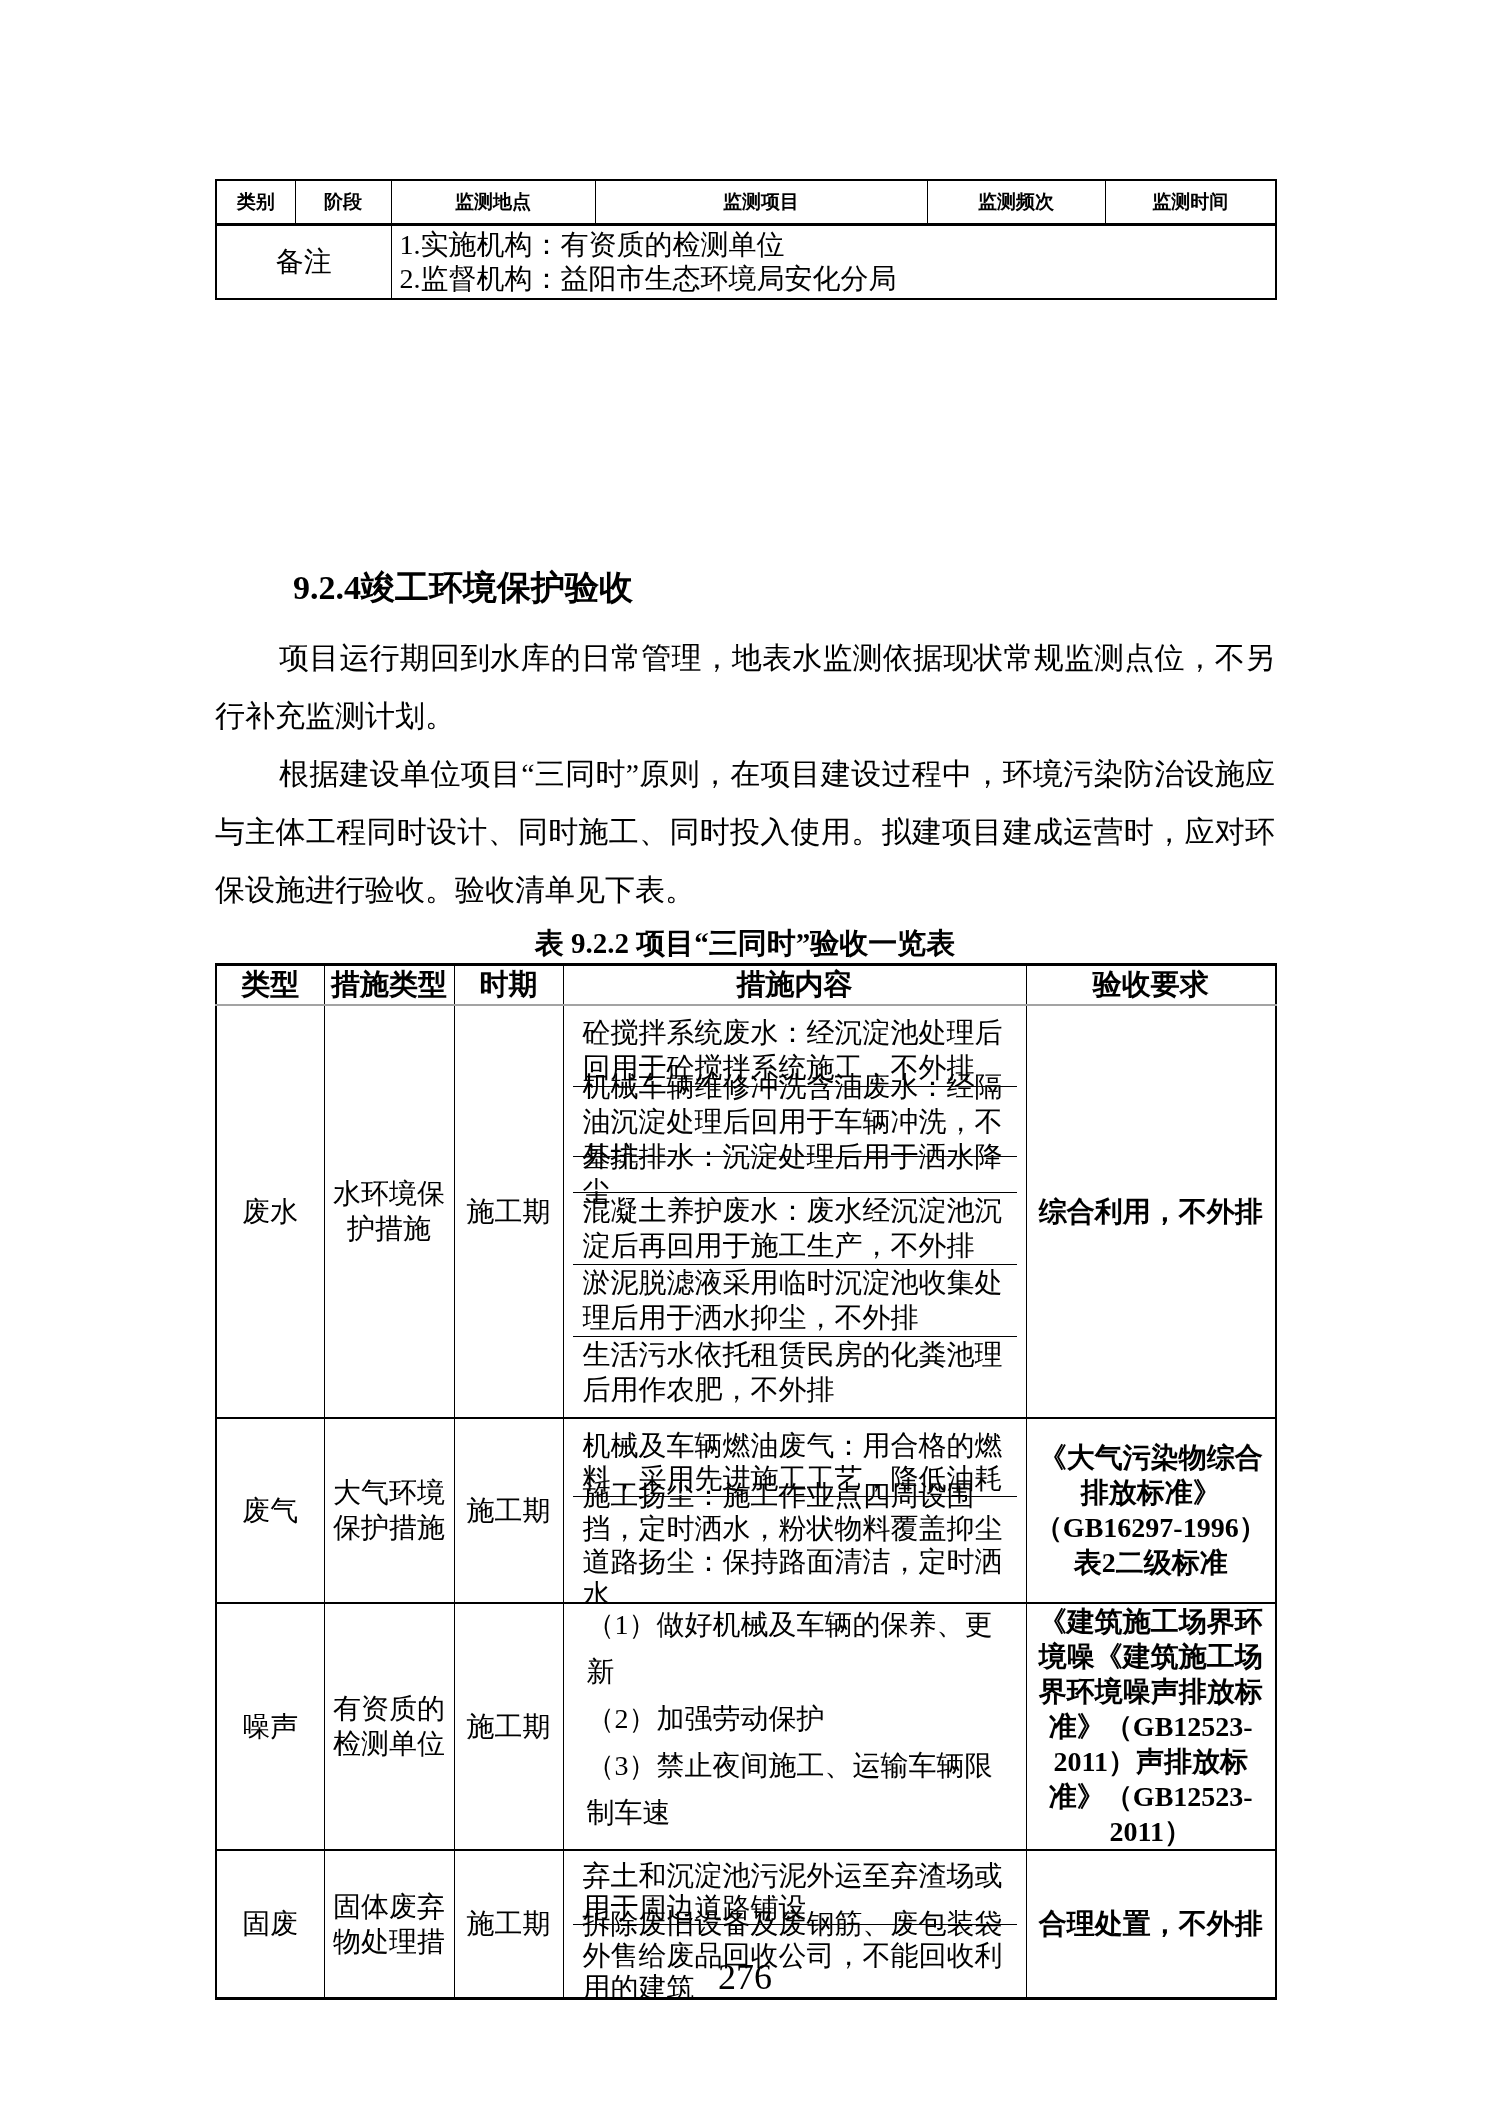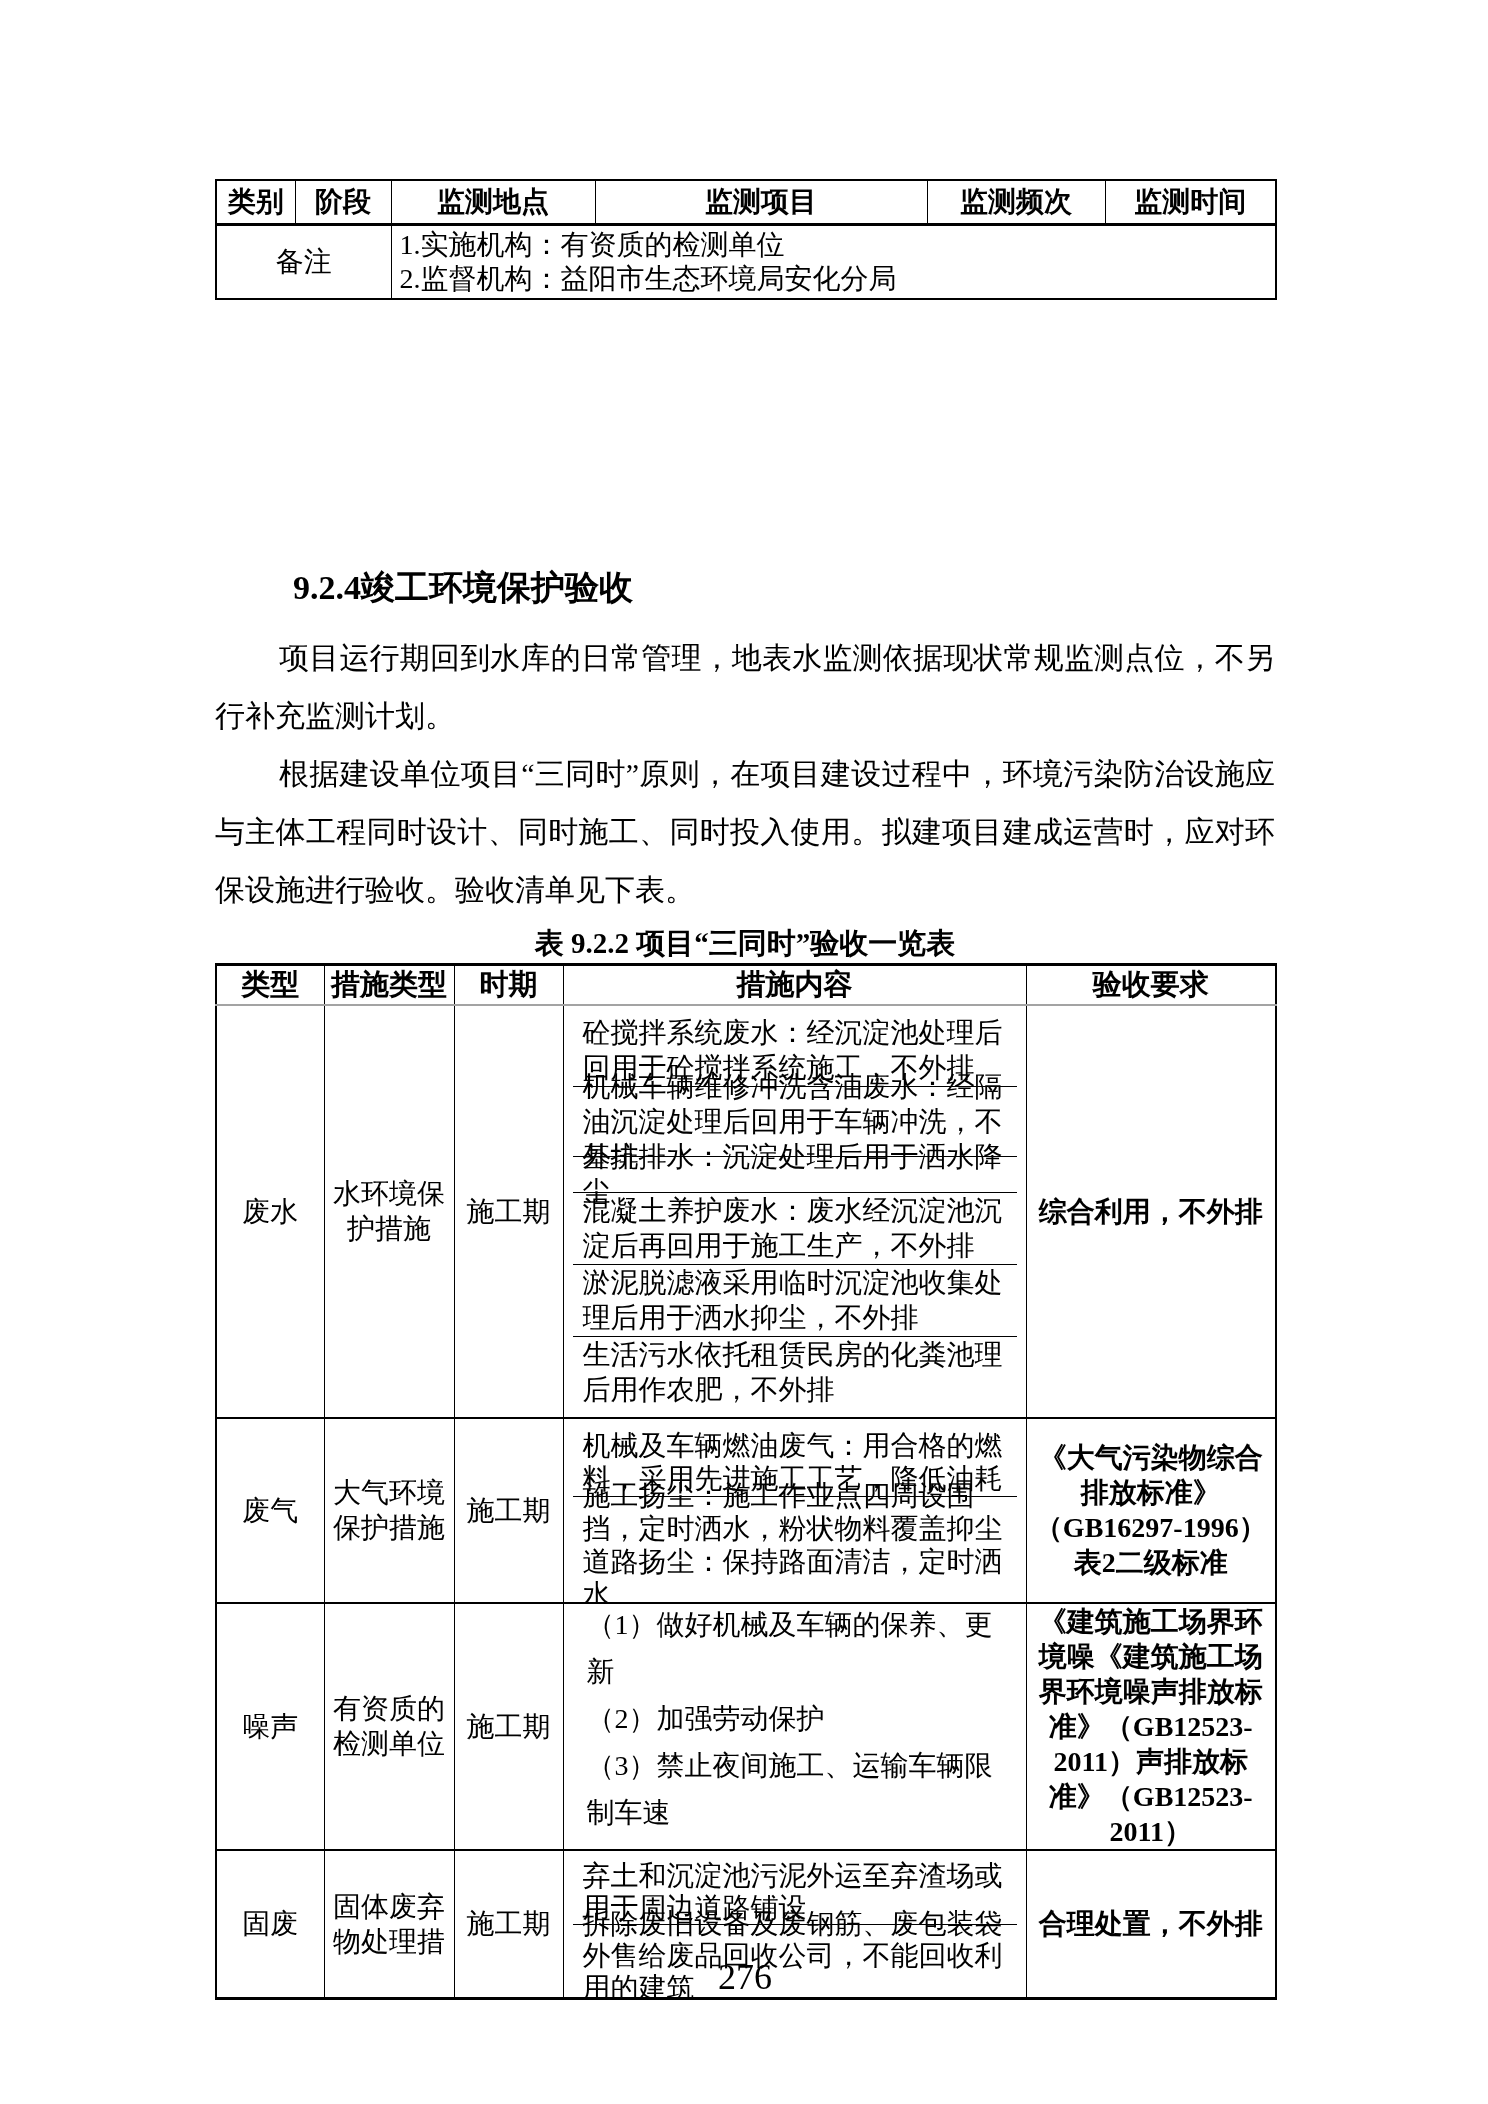--- a/index.html
+++ b/index.html
@@ -16,21 +16,21 @@
   td,th{box-sizing:border-box;overflow:hidden;}
 
   
   .t1{
     position:absolute;left:215px;top:179px;width:1060px;
     font-size:28px;line-height:34px;
   }
   .t1 th,.t1 td{border:1px solid #000;padding:2px 4px;}
   .t1{border:2px solid #000;}
   .t1 thead th{
-    font-weight:bold;font-size:28px;text-align:center;vertical-align:middle;
+    font-weight:bold;font-size:19px;text-align:center;vertical-align:middle;
     border-bottom:2px solid #000;
   }
   .t1 .data-row td{vertical-align:top;text-align:center;padding-top:6px;}
   .t1 .note-row td{border-top:3px solid #000;}
   .t1 .note-label{text-align:center;vertical-align:middle;}
   .t1 .note-content{text-align:left;vertical-align:middle;padding-left:8px;white-space:pre-line;}
 
   
   .heading{
     position:absolute;left:293px;top:568px;

